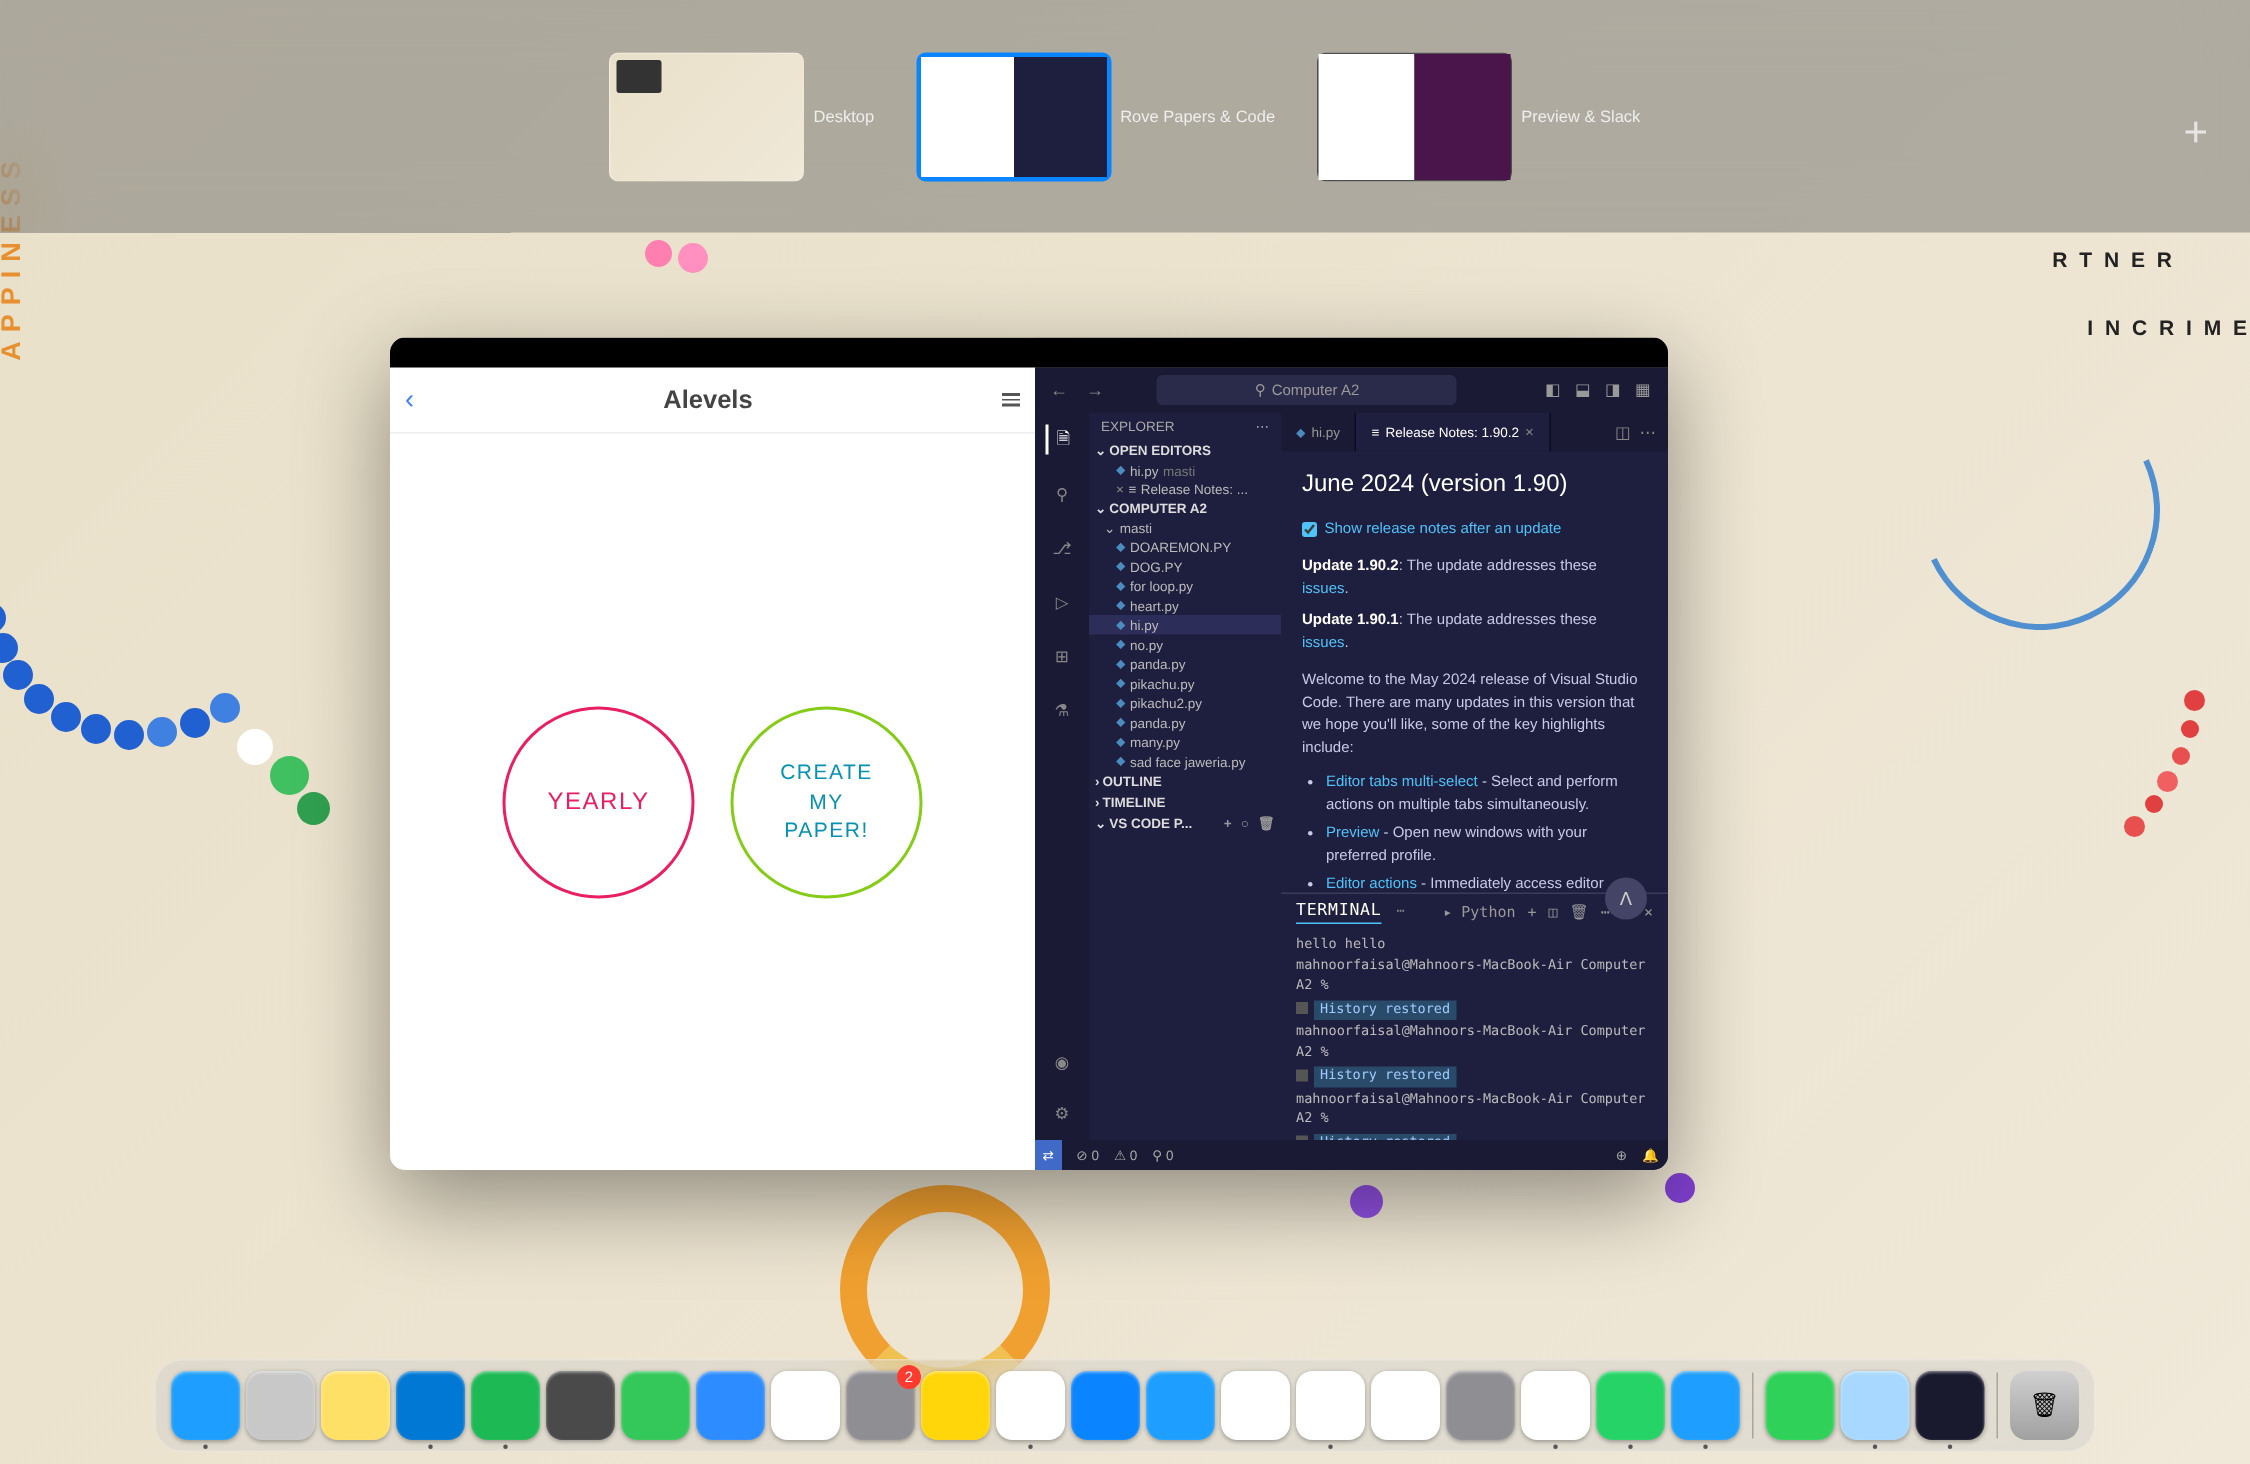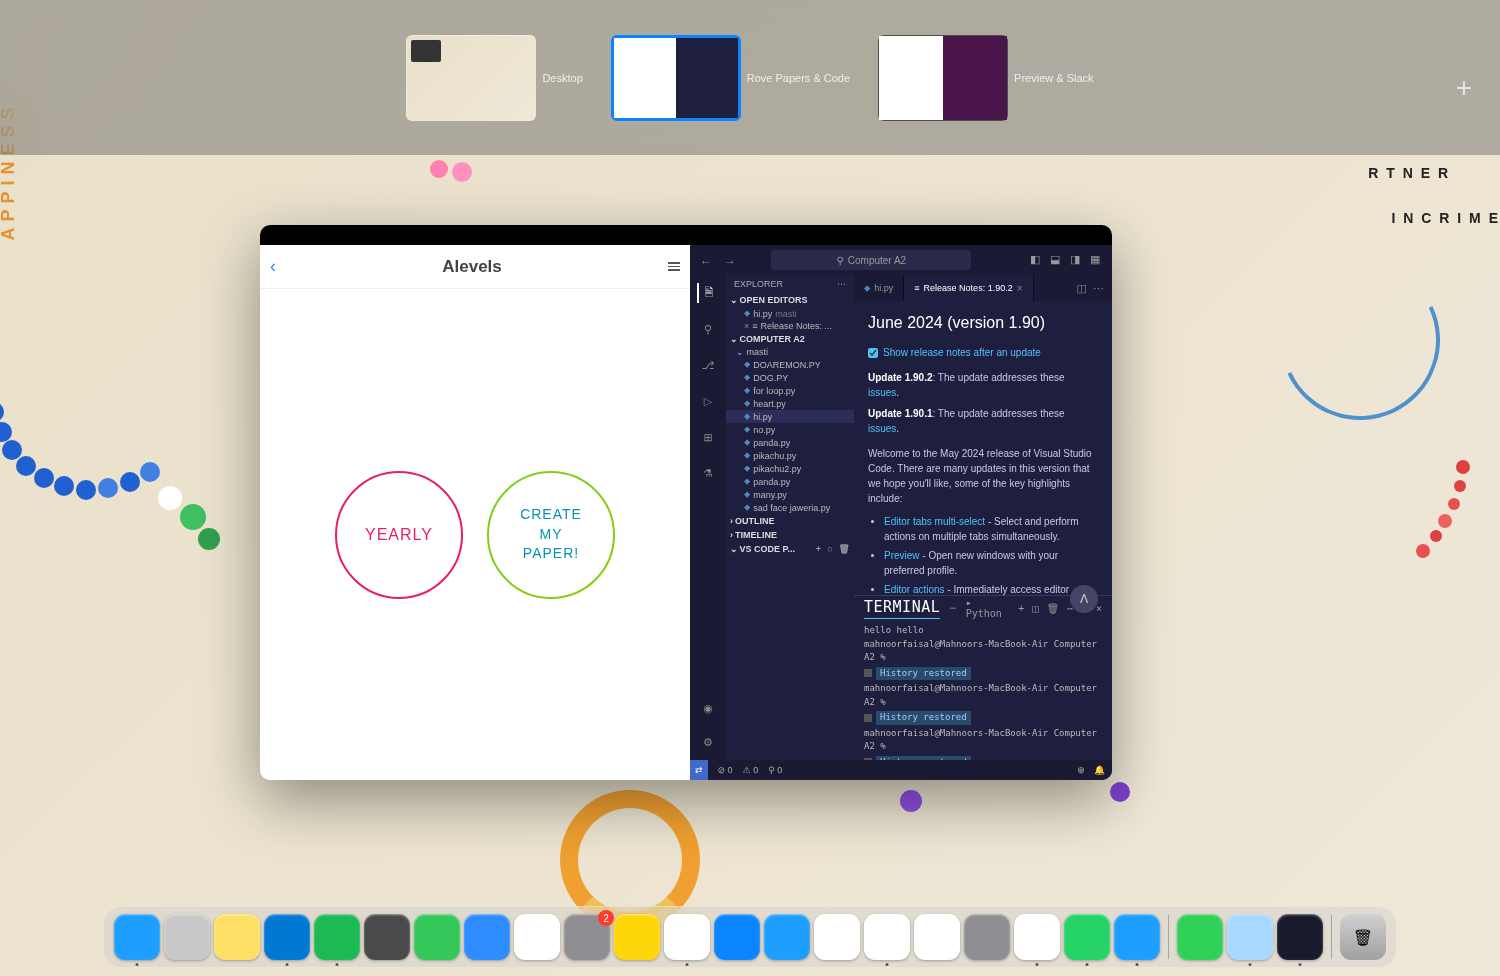--- a/index.html
+++ b/index.html
@@ -275,21 +275,21 @@
   font-size: 9px;
 }
 .vsc-term-header {
   height: 24px;
   display: flex;
   align-items: center;
   padding: 0 10px;
   gap: 10px;
   color: #aaa;
 }
-.vsc-term-header .lbl { color: #fff; border-bottom: 1px solid #4fc3f7; padding-bottom: 2px; font-size: 15px; letter-spacing: 0.5px; }
+.vsc-term-header .lbl { color: #fff; border-bottom: 1px solid #4fc3f7; padding-bottom: 2px; font-size: 11px; letter-spacing: 0.5px; }
 .vsc-term-actions { margin-left: auto; display: flex; gap: 8px; color: #999; font-size: 10px; align-items: center;}
 .vsc-term-body {
   flex: 1;
   padding: 4px 10px;
   color: #bbb;
   line-height: 1.5;
   overflow: hidden;
 }
 .term-restored { background: #2a4a6a; color: #9eccff; padding: 0 4px; display: inline-block; margin: 2px 0; }
 .term-square { display: inline-block; width: 8px; height: 8px; background: #555; margin-right: 4px; vertical-align: middle; }

